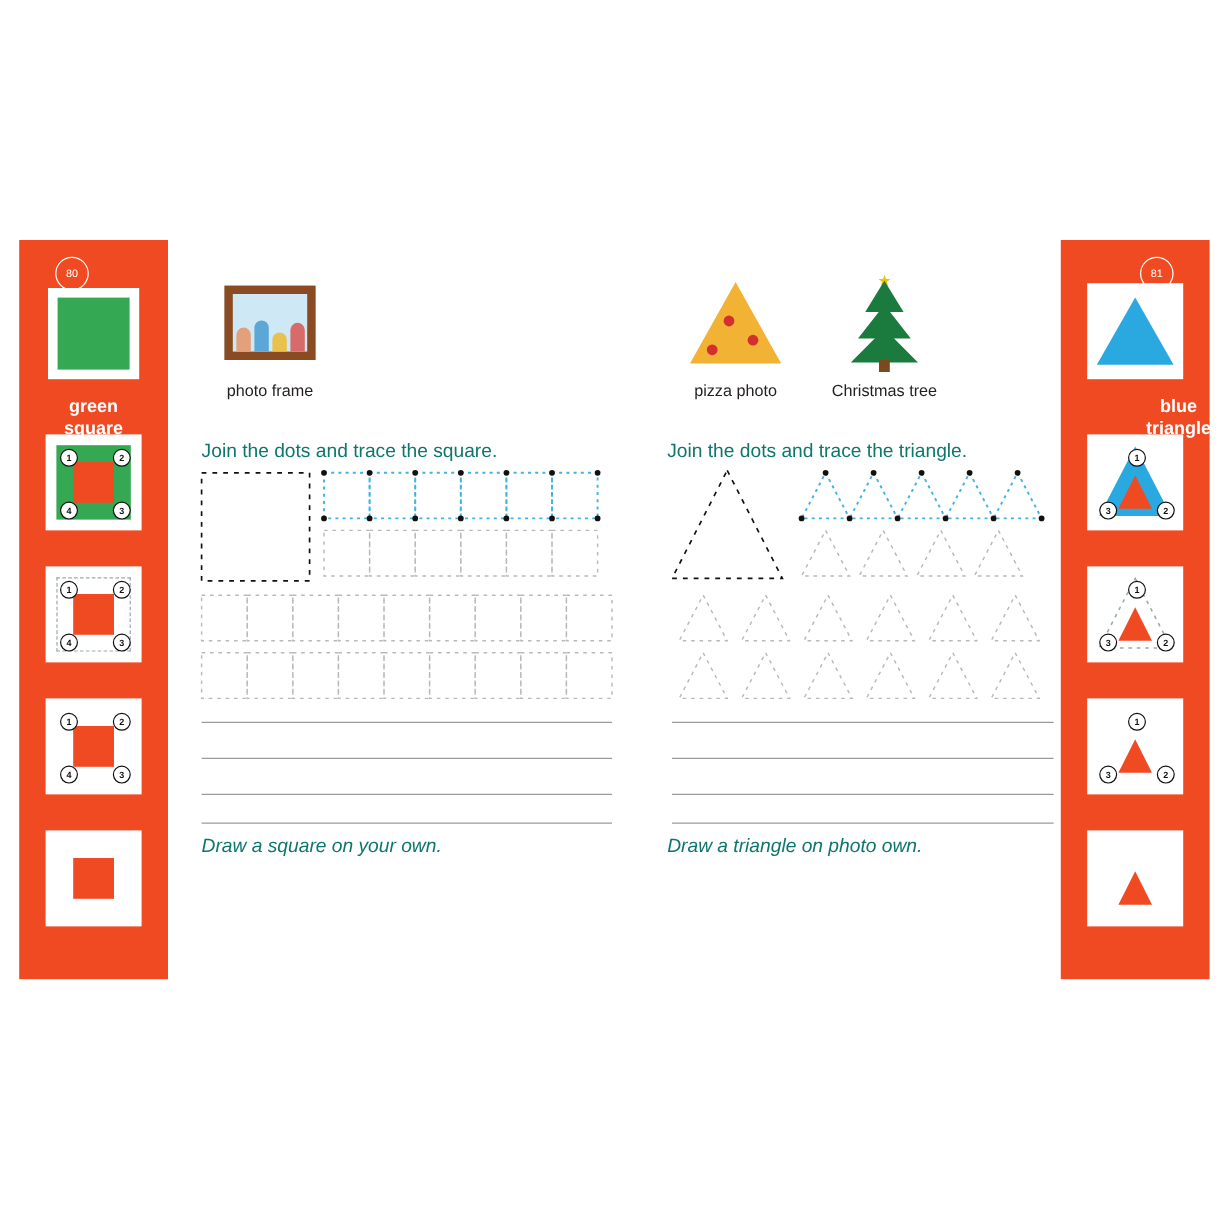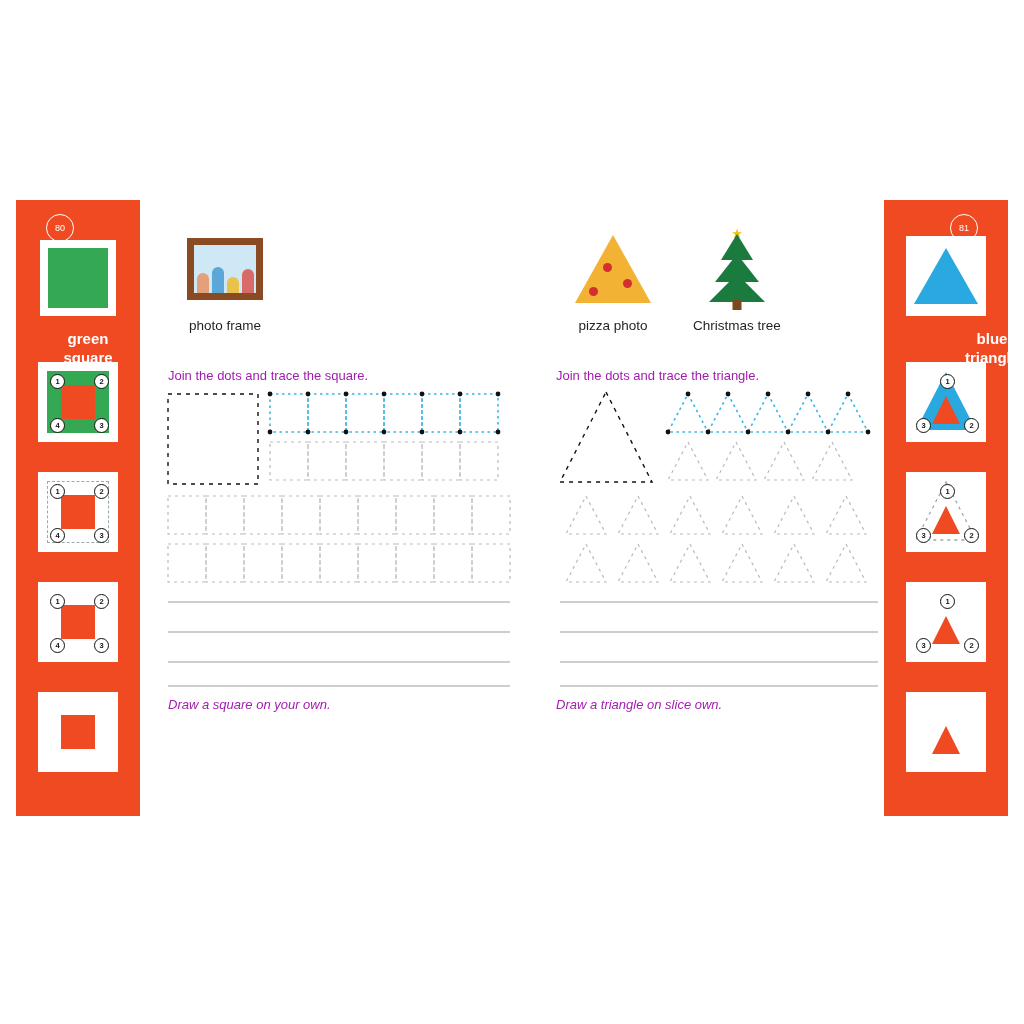--- a/index.html
+++ b/index.html
@@ -11,21 +11,21 @@
   .band{position:absolute;top:0;width:124px;height:616px;background:#f04a23;}
   .band.left{left:0;}
   .band.right{right:0;}
 
   .page-num{position:absolute;top:14px;width:26px;height:26px;border-radius:50%;
             border:1.5px solid #ffffff;color:#ffffff;font-size:9px;display:flex;
             align-items:center;justify-content:center;font-family:"Liberation Sans",sans-serif;}
   .page-num.left{left:30px;}
   .page-num.right{right:30px;}
 
-  .band-label{position:absolute;left:10px;width:124px;text-align:center;color:#ffffff;
+  .band-label{position:absolute;left:0;width:124px;text-align:center;color:#ffffff;
               font-size:15px;font-weight:bold;line-height:1.25;}
   .band-label.l{top:130px;}
   .band-label.r{top:130px;margin-left:36px;}
 
   
   .hero{position:absolute;left:32px;top:48px;width:60px;height:60px;background:#34a853;}
   .hero-white{position:absolute;left:24px;top:40px;width:76px;height:76px;background:#ffffff;}
 
   .hero-tri-white{position:absolute;left:22px;top:36px;width:80px;height:80px;background:#ffffff;}
   .tri{width:0;height:0;border-left:32px solid transparent;border-right:32px solid transparent;
@@ -56,21 +56,21 @@
   
   .col{position:absolute;top:0;height:616px;}
   .col.left{left:124px;width:400px;}
   .col.right{left:540px;width:328px;}
 
   .pic-row{position:absolute;top:26px;left:0;display:flex;gap:10px;}
   .pic{width:114px;text-align:center;}
   .pic .frame{height:85px;display:flex;align-items:center;justify-content:center;}
   .pic .cap{margin-top:7px;font-size:13.5px;color:#231f20;line-height:1.15;font-family:"Liberation Sans",sans-serif;}
 
-  .instr{position:absolute;font-size:13px;color:#a21caf;}
+  .instr{position:absolute;font-size:16px;color:#0f766e;}
   .instr.top{top:168px;left:28px;}
   .instr.bottom{top:497px;left:28px;font-style:italic;}
 
   
   .cb{width:80px;height:80px;border:6px solid #6b3a1a;box-sizing:content-box;
       background-image:
         linear-gradient(45deg,#111 25%,transparent 25%,transparent 75%,#111 75%),
         linear-gradient(45deg,#111 25%,transparent 25%,transparent 75%,#111 75%);
       background-size:20px 20px;background-position:0 0,10px 10px;background-color:#fff;}
   
@@ -308,21 +308,21 @@
           <polygon points="290,158 310,196 270,196"></polygon>
       </g>
       <g stroke="#9b9b9b" stroke-width="1">
         <line x1="4" y1="216" x2="322" y2="216"></line>
         <line x1="4" y1="246" x2="322" y2="246"></line>
         <line x1="4" y1="276" x2="322" y2="276"></line>
         <line x1="4" y1="300" x2="322" y2="300"></line>
       </g>
     </svg>
 
-    <div class="instr bottom" style="left:0px;">Draw a triangle on slice own.</div>
+    <div class="instr bottom" style="left:0px;">Draw a triangle on photo own.</div>
   </div>
 
   <div class="band right">
     <div class="page-num right">81</div>
 
     <div class="hero-tri-white" style="display:flex;align-items:center;justify-content:center;">
       <div class="tri"></div>
     </div>
 
     <div class="band-label r">

